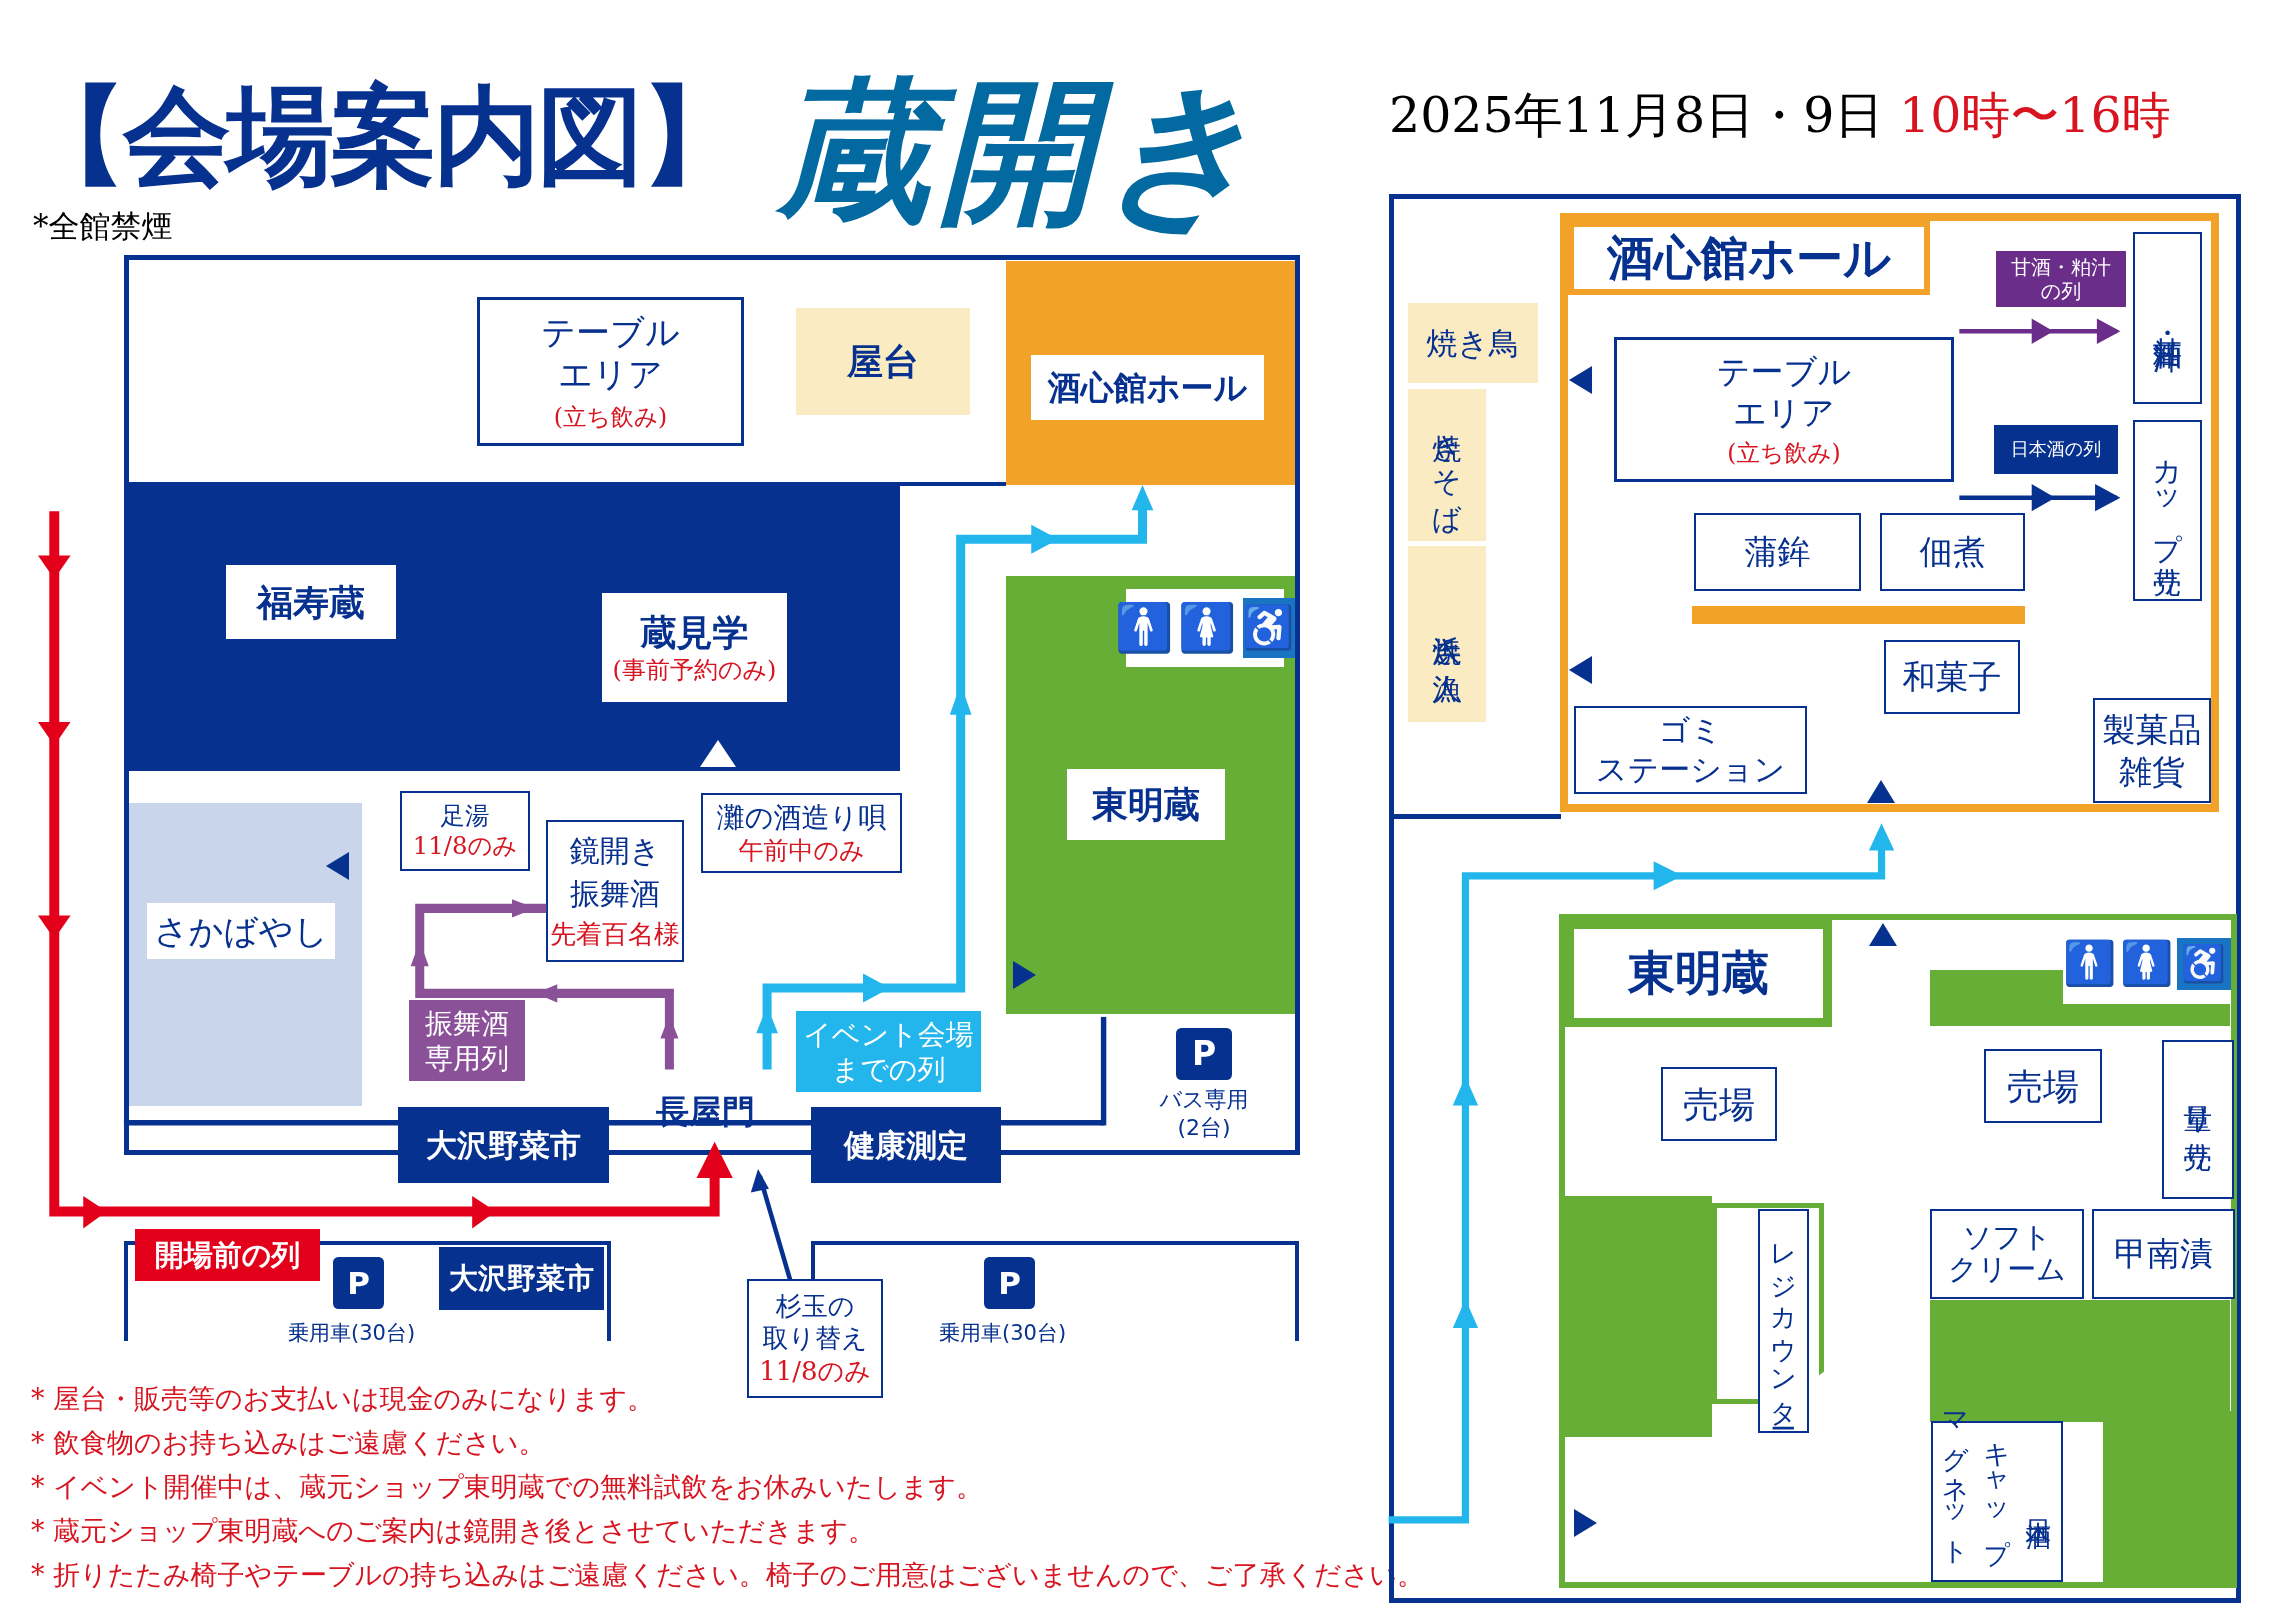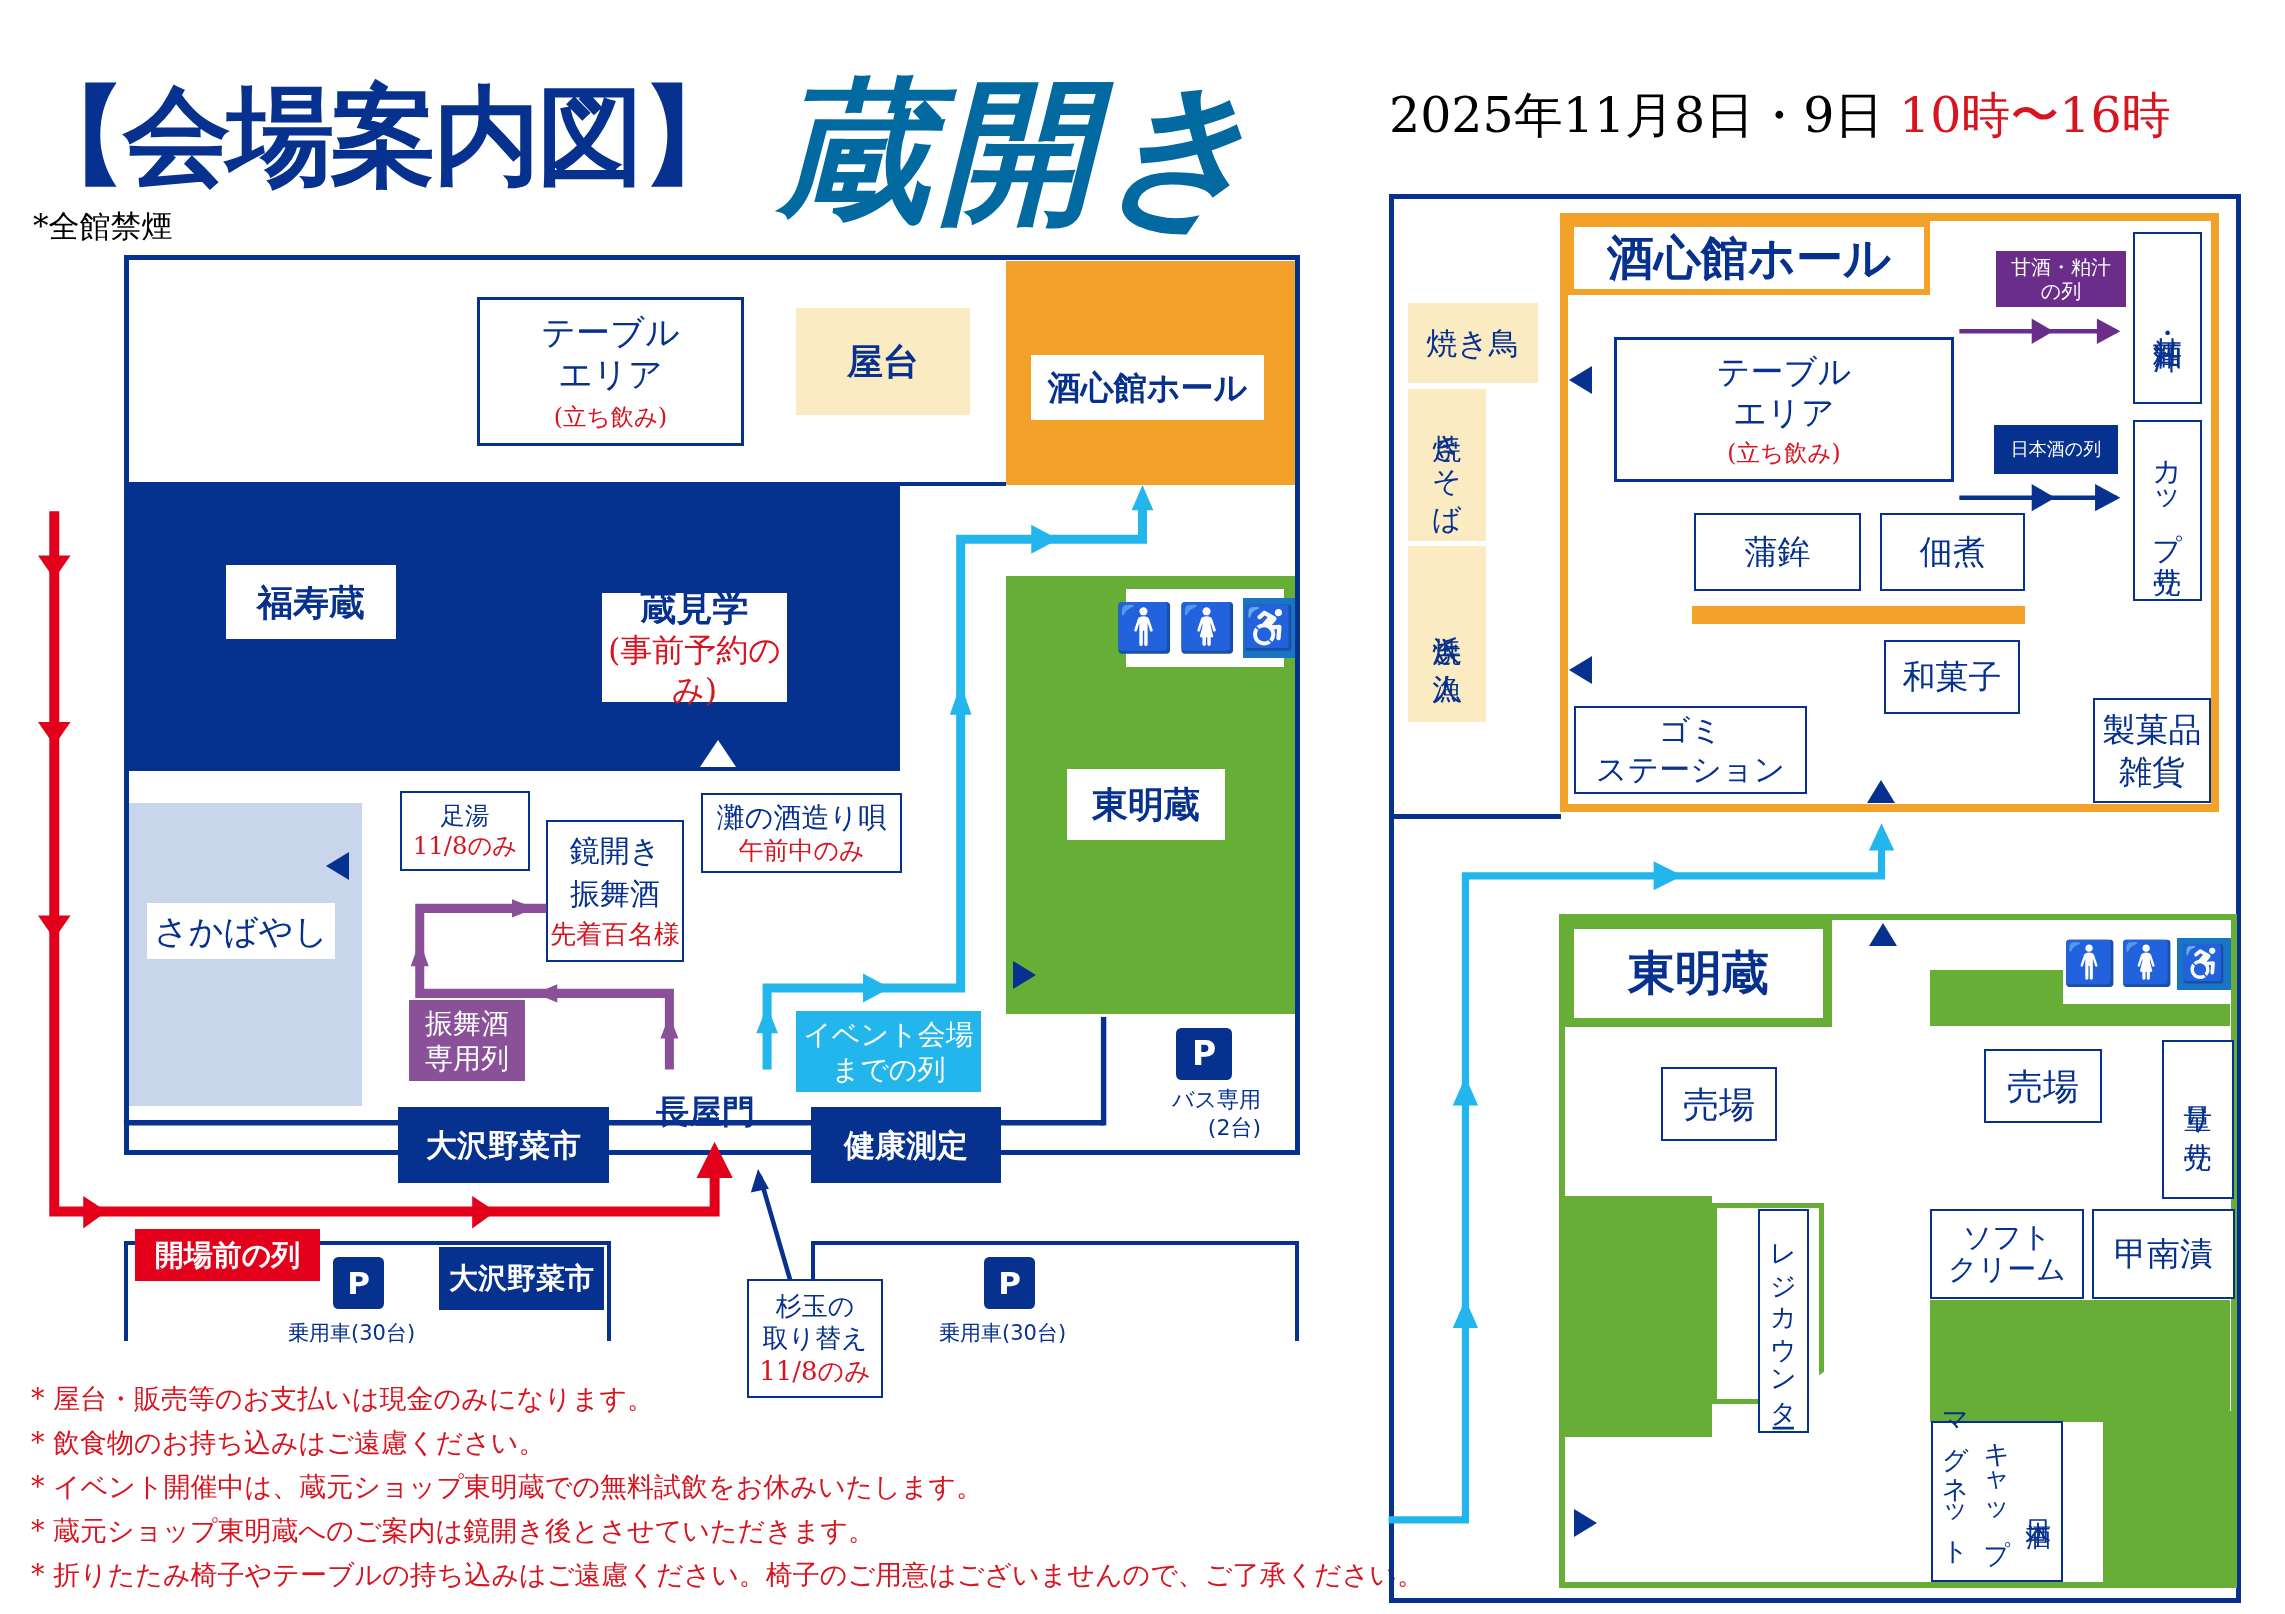--- a/index.html
+++ b/index.html
@@ -38,21 +38,21 @@
     <span>エリア</span>
     <span class="red" style="font-size:23.5px;margin-top:7.2px">(立ち飲み)</span>
   </div>
 
   <div class="wbox" style="left:796px;top:308px;width:174px;height:107px;background:#faebc3;font-size:36px;font-weight:bold">屋台</div>
 
   <div class="wbox" style="left:226px;top:565px;width:170px;height:74px;font-size:36px;font-weight:bold">福寿蔵</div>
 
   <div class="wbox" style="left:602px;top:593px;width:185px;height:109px;font-size:36px;font-weight:bold">
     <span>蔵見学</span>
-    <span class="red" style="font-size:32px;font-weight:normal">(事前予約のみ)</span>
+    <span class="red" style="font-size:24px;font-weight:normal">(事前予約のみ)</span>
   </div>
   <div class="tri" style="left:700px;top:740px;border-left:18px solid transparent;border-right:18px solid transparent;border-bottom:27px solid #fff"></div>
 
   <div class="a" style="left:1006px;top:576px;width:289px;height:438px;background:#66ae35"></div>
   <div class="wbox" style="left:1126px;top:589px;width:158px;height:78px;flex-direction:row;gap:5.4px">
     <span style="color:#22a0e0;font-size:47px">🚹</span>
     <span style="color:#d24c9e;font-size:47px">🚺</span>
     <span style="background:#1a74c4;color:#fff;font-size:42px;width:56px;height:60px;display:flex;align-items:center;justify-content:center">♿</span>
   </div>
   <div class="wbox" style="left:1067px;top:769px;width:158px;height:71px;font-size:36px;font-weight:bold">東明蔵</div>
@@ -116,21 +116,21 @@
     <span>イベント会場</span>
     <span>までの列</span>
   </div>
 
   <div class="a" style="left:656px;top:1090px;font-size:33px;font-weight:bold">長屋門</div>
 
   <div class="wbox nv" style="left:398px;top:1107px;width:211px;height:76px;background:#07318f;color:#fff;font-size:31px;font-weight:bold">大沢野菜市</div>
   <div class="wbox nv" style="left:811px;top:1107px;width:190px;height:76px;background:#07318f;color:#fff;font-size:31px;font-weight:bold">健康測定</div>
 
   <div class="wbox" style="left:1176px;top:1028px;width:56px;height:52px;background:#07318f;color:#fff;font-size:33px;font-weight:bold;border-radius:5.4px;font-family:'DejaVu Sans',sans-serif">P</div>
-  <div class="a" style="left:1147px;top:1086px;width:114px;text-align:right;font-size:22px;line-height:1.25;font-family:'DejaVu Sans',sans-serif">
+  <div class="a" style="left:1147px;top:1086px;width:114px;text-align:center;font-size:22px;line-height:1.25;font-family:'DejaVu Sans',sans-serif">
     <div>バス専用</div>
     <div>(2台)</div>
   </div>
 
   <div class="a" style="left:124px;top:1241px;width:487px;height:100px;border:4.5px solid #07318f;border-bottom:none"></div>
   <div class="a" style="left:811px;top:1241px;width:488px;height:100px;border:4.5px solid #07318f;border-bottom:none"></div>
   <div class="wbox" style="left:135px;top:1229px;width:185px;height:52px;background:#e2001a;color:#fff;font-size:29px;font-weight:bold">開場前の列</div>
   <div class="wbox" style="left:333px;top:1257px;width:51px;height:52px;background:#07318f;color:#fff;font-size:31px;font-weight:bold;border-radius:5.4px;font-family:'DejaVu Sans',sans-serif">P</div>
   <div class="a" style="left:288px;top:1319px;font-size:21px;font-family:'DejaVu Sans',sans-serif">乗用車(30台)</div>
   <div class="wbox" style="left:439px;top:1247px;width:165px;height:63px;background:#07318f;color:#fff;font-size:29px;font-weight:bold">大沢野菜市</div>

